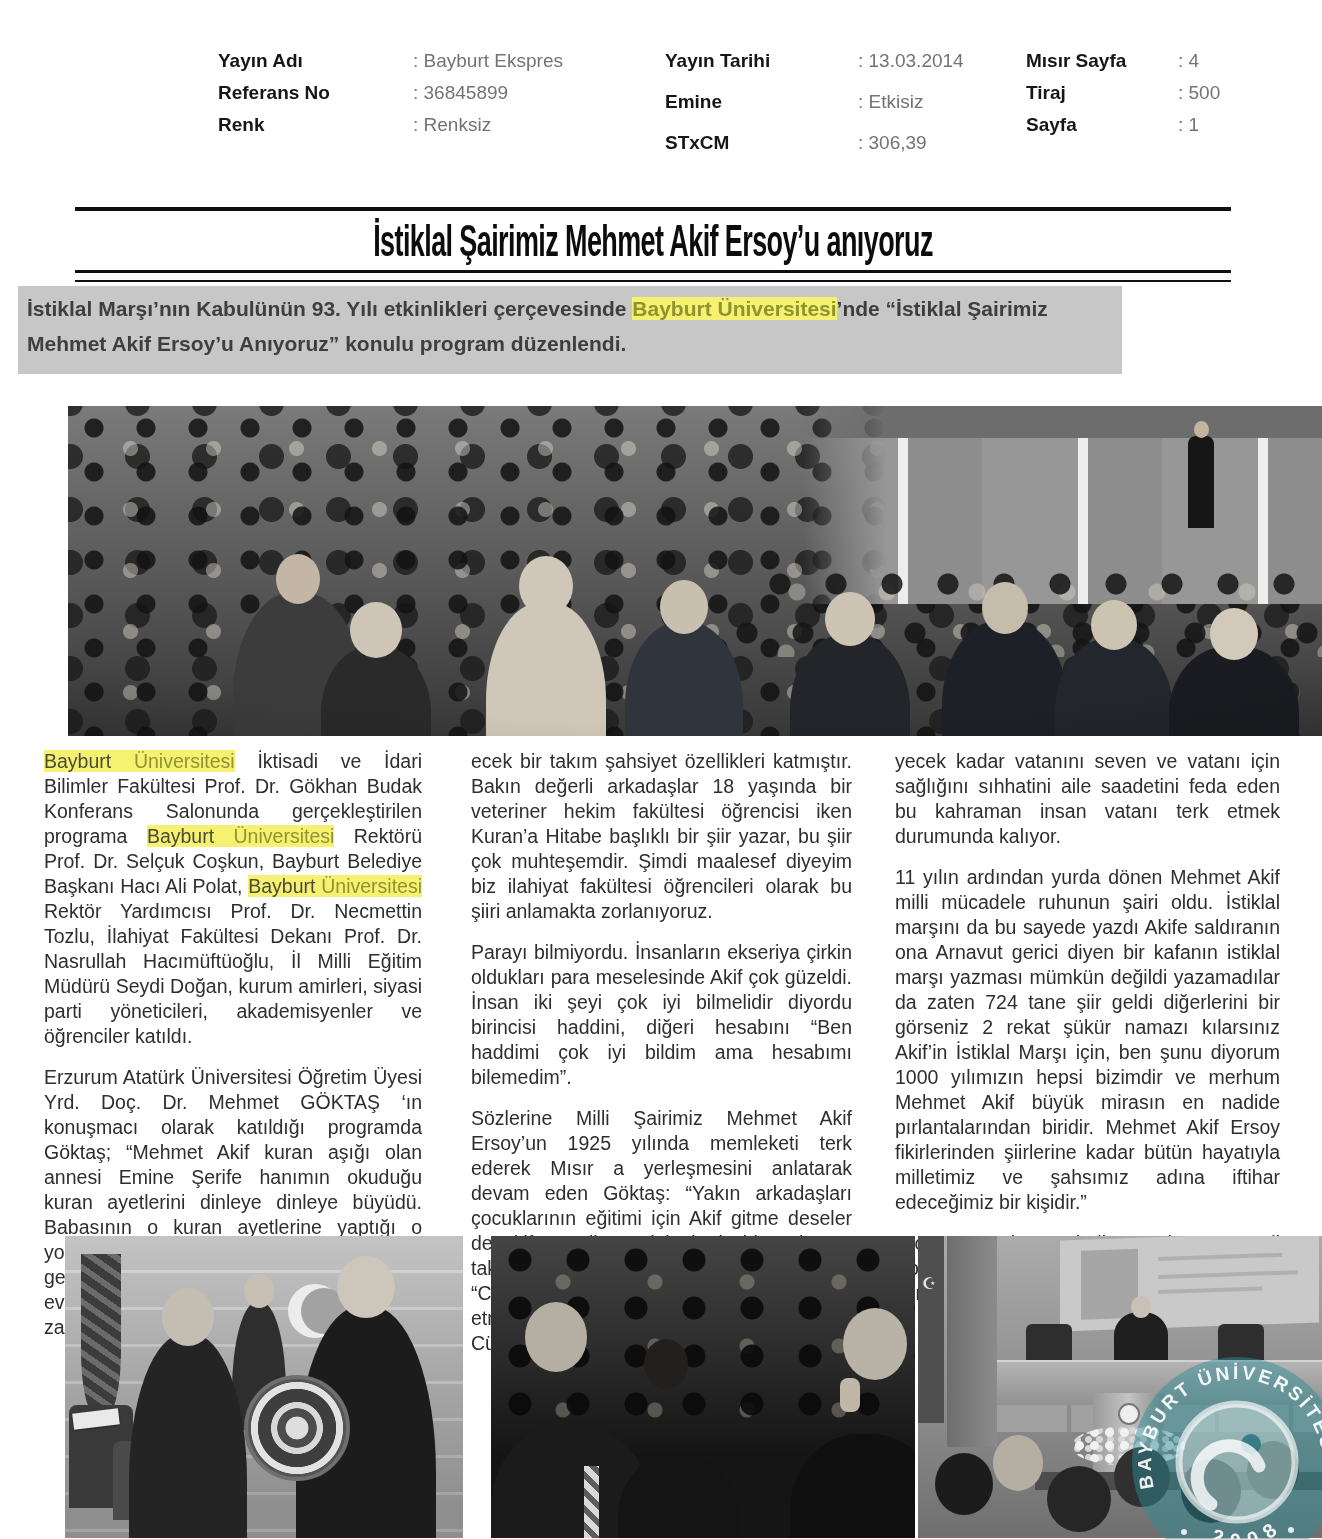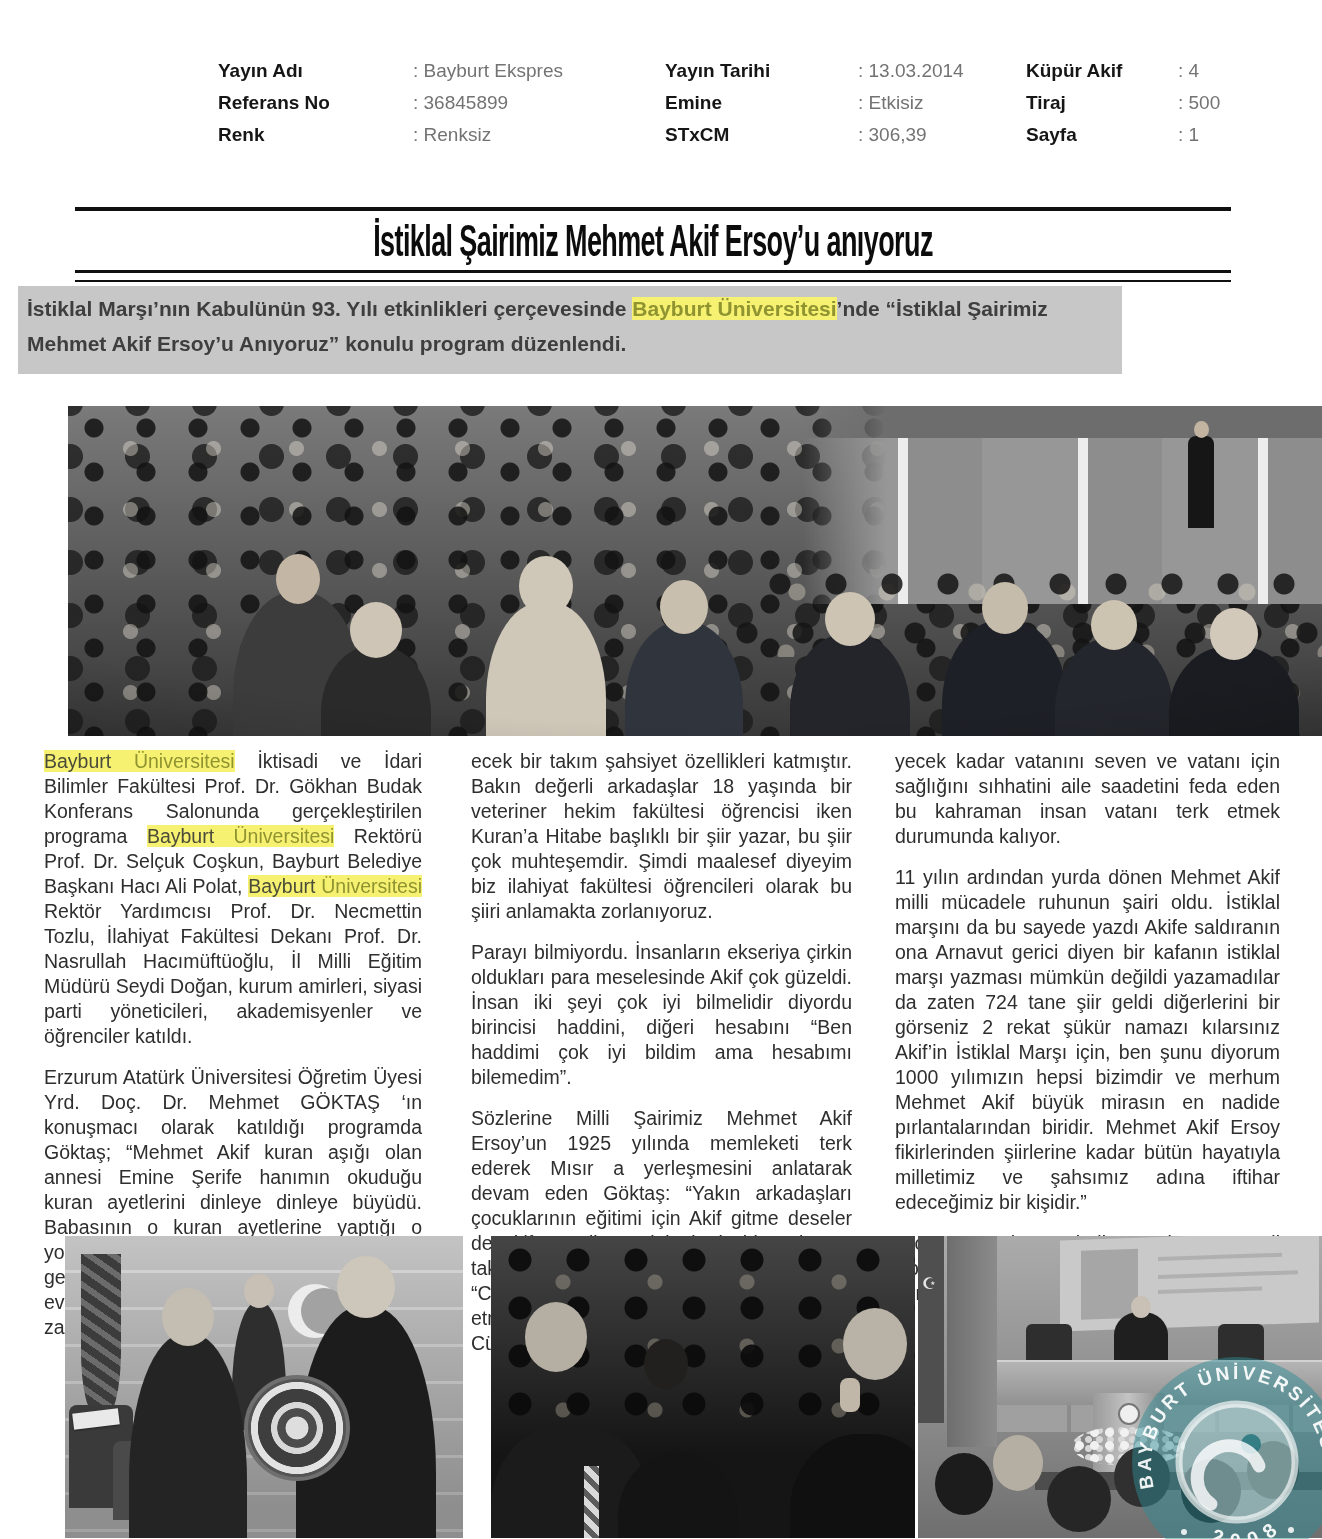--- a/index.html
+++ b/index.html
@@ -4,23 +4,23 @@
 <style>
   html,body{margin:0;padding:0;background:#ffffff;}
   .page{
     position:relative;width:1322px;height:1539px;background:#ffffff;
     font-family:"Liberation Sans",sans-serif;overflow:hidden;
   }
   
   .meta{position:absolute;left:218px;top:50px;display:flex;width:1090px;}
   .meta-group{display:flex;flex-direction:column;}
   .meta-group.g1{width:447px;}
-  .meta-group.g2{width:361px;}
+  .meta-group.g2{width:361px;gap:9px;}
   .meta-group.g3{width:282px;}
-  .meta-row{display:flex;height:32px;align-items:flex-end;}
+  .meta-row{display:flex;height:32px;align-items:flex-start;}
   .meta-label{font-weight:bold;font-size:19px;color:#161616;}
   .g1 .meta-label{width:195px;}
   .g2 .meta-label{width:193px;}
   .g3 .meta-label{width:152px;}
   .meta-value{font-size:19px;color:#737373;}
   
   .headline-block{position:absolute;left:75px;top:207px;width:1156px;}
   .rule-top{height:4px;background:#101010;}
   .headline{
     margin:2px 0 0 0;text-align:center;font-size:45px;line-height:56px;
@@ -148,21 +148,21 @@
         <span class="meta-label">Emine</span>
         <span class="meta-value">: Etkisiz</span>
       </div>
       <div class="meta-row">
         <span class="meta-label">STxCM</span>
         <span class="meta-value">: 306,39</span>
       </div>
     </div>
     <div class="meta-group g3">
       <div class="meta-row">
-        <span class="meta-label">Küpür Akif</span>
+        <span class="meta-label">Mısır Sayfa</span>
         <span class="meta-value">: 4</span>
       </div>
       <div class="meta-row">
         <span class="meta-label">Tiraj</span>
         <span class="meta-value">: 500</span>
       </div>
       <div class="meta-row">
         <span class="meta-label">Sayfa</span>
         <span class="meta-value">: 1</span>
       </div>

